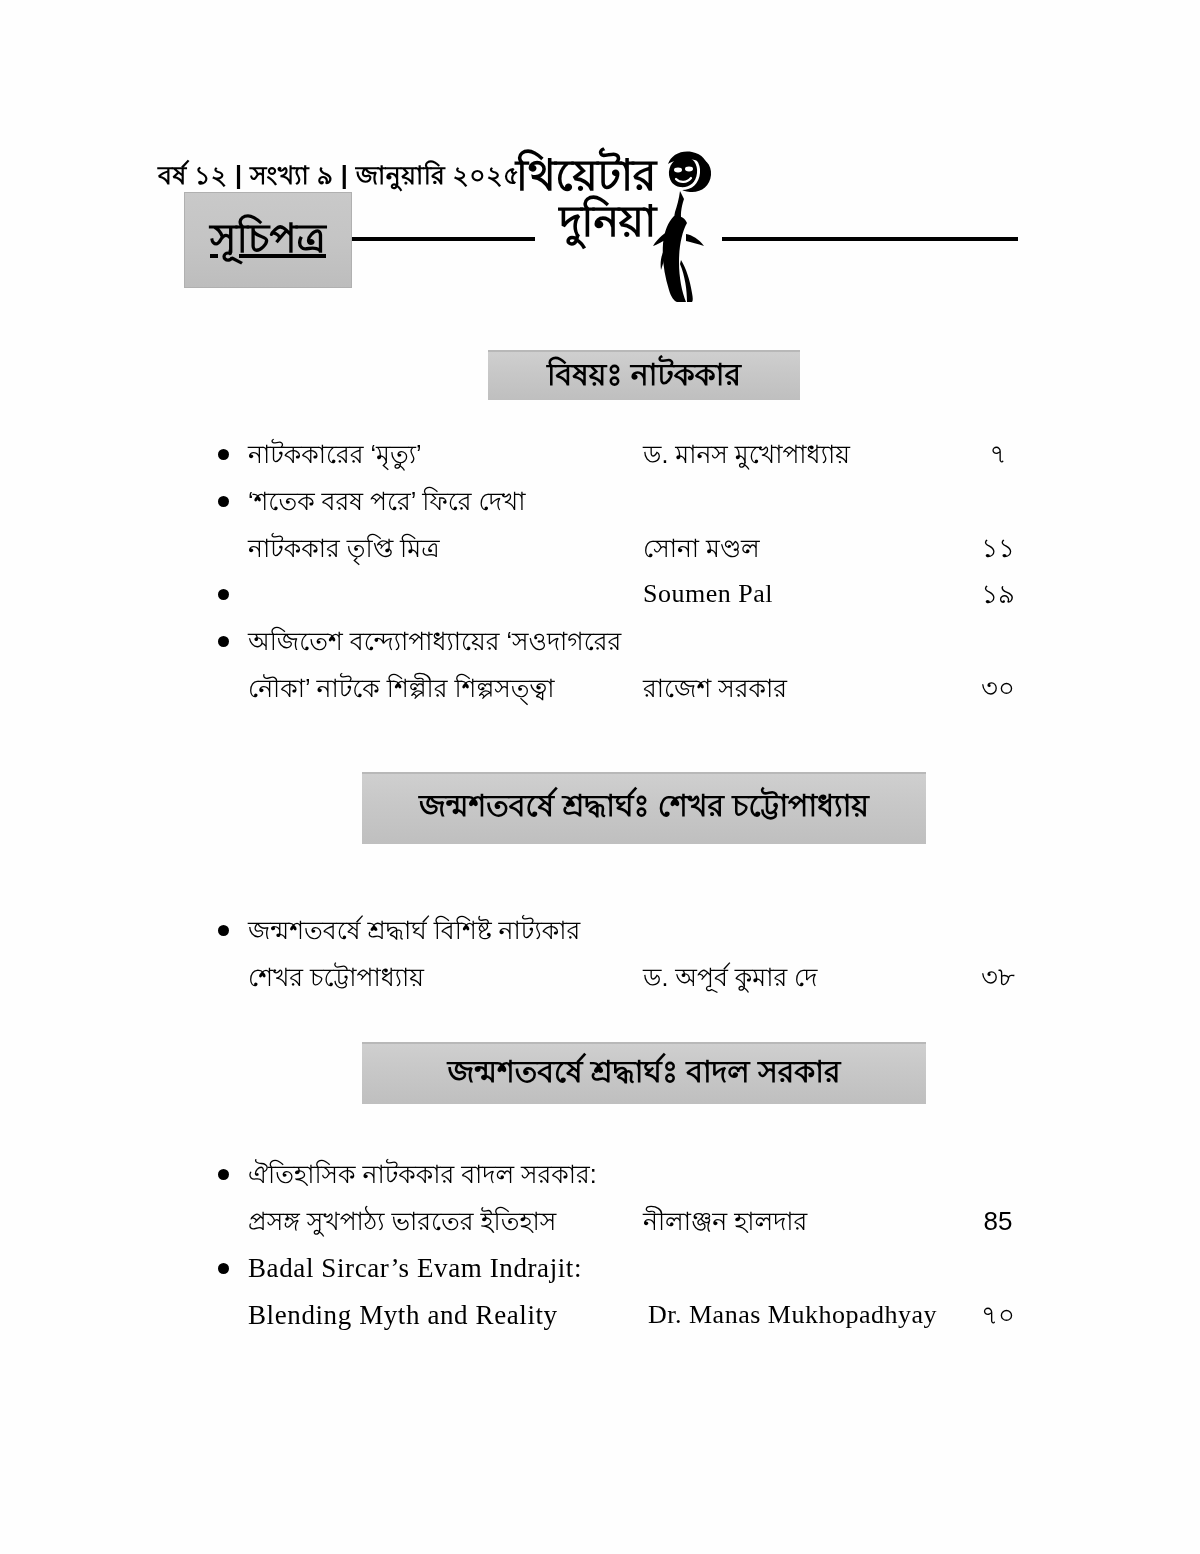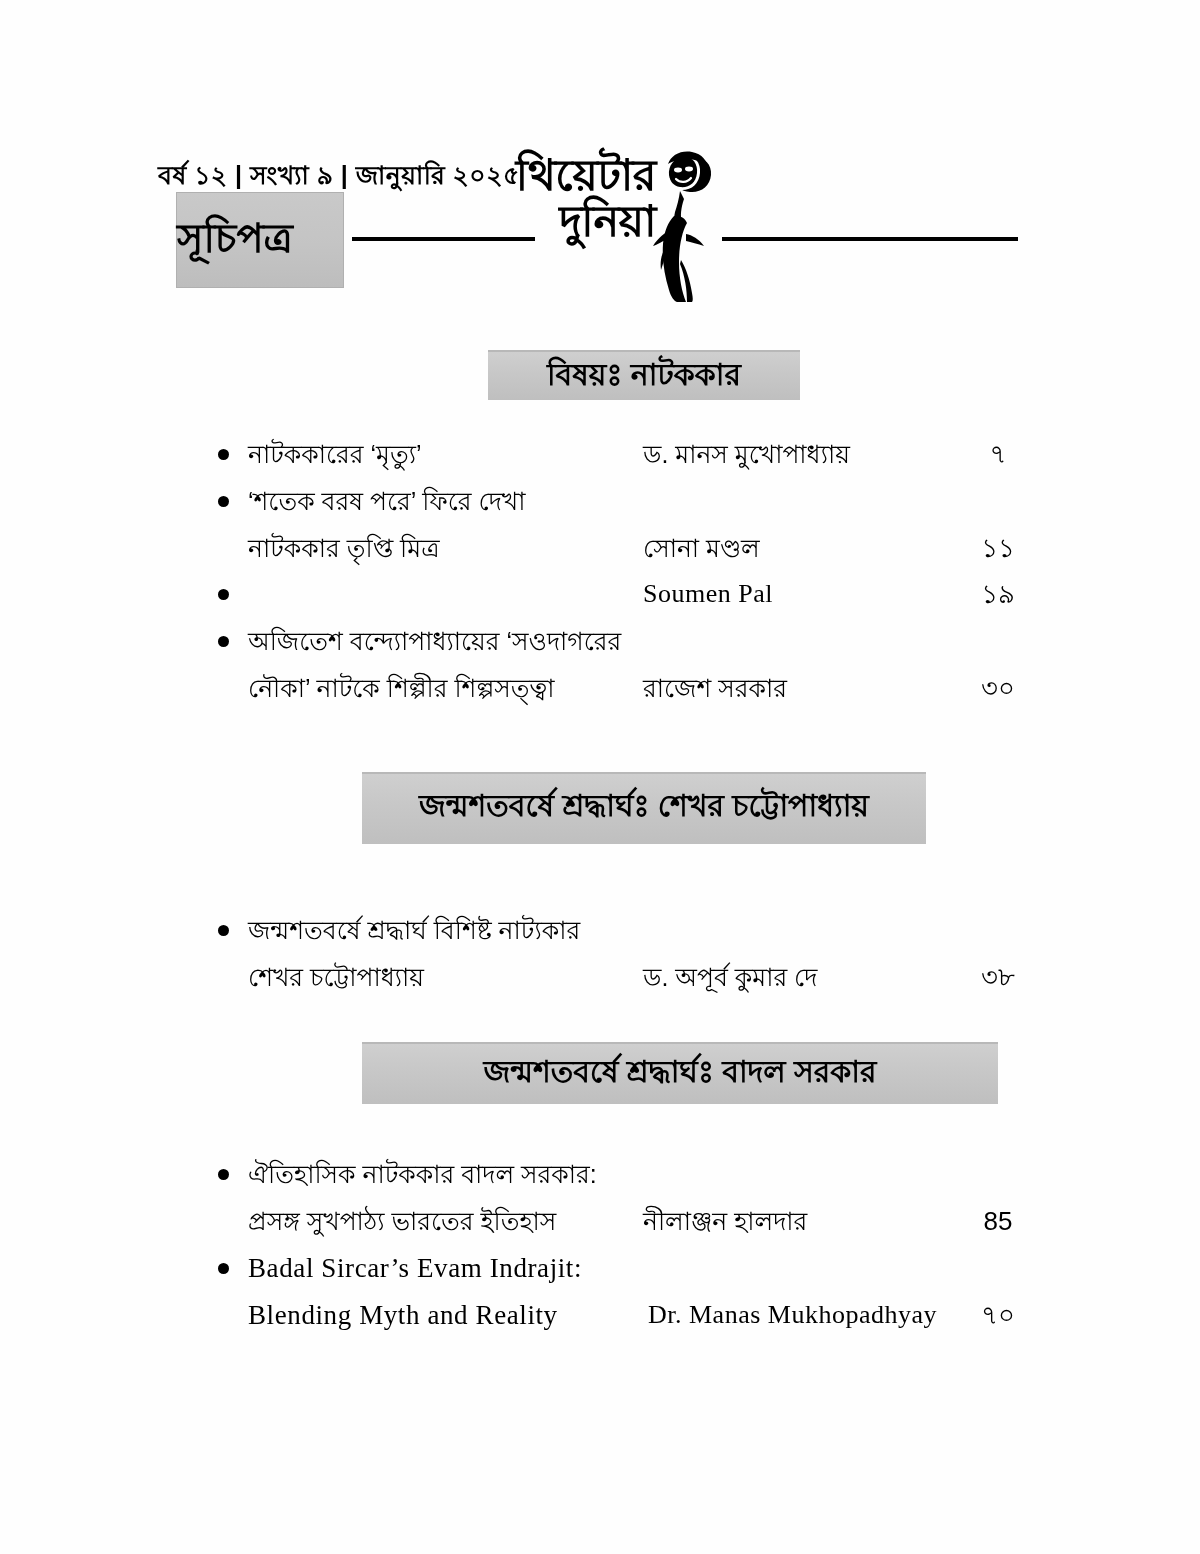--- a/index.html
+++ b/index.html
@@ -36,30 +36,31 @@
     top: 156px;
     font-size: 25px;
     font-weight: 700;
     letter-spacing: 0.5px;
     white-space: nowrap;
     font-family: "Liberation Sans", "DejaVu Sans", sans-serif;
   }
 
   .suchipatra-box {
     position: absolute;
-    left: 176px;
+    left: 184px;
     top: 192px;
     width: 168px;
     height: 96px;
     background: linear-gradient(180deg, #c9c9c9 0%, #c4c4c4 55%, #bdbdbd 100%);
     border: 1px solid #b0b0b0;
     box-sizing: border-box;
     display: flex;
     align-items: center;
-    justify-content: flex-start;
+    justify-content: center;
+    text-decoration: underline;
   }
   .suchipatra-box span {
     font-size: 40px;
     font-weight: 700;
     line-height: 1;
     font-family: "Liberation Sans", "DejaVu Sans", sans-serif;
     transform: translateY(-2px);
   }
 
   .rule-left {
@@ -133,21 +134,21 @@
     color: #000;
     line-height: 1;
   }
 
   #banner-1 { left: 444px; top: 350px; width: 312px; height: 50px; }
   #banner-1 span { font-size: 30px; transform: translateY(-1px); }
 
   #banner-2 { left: 318px; top: 772px; width: 564px; height: 72px; }
   #banner-2 span { font-size: 30px; transform: translateY(-3px); }
 
-  #banner-3 { left: 318px; top: 1042px; width: 636px; height: 62px; }
+  #banner-3 { left: 318px; top: 1042px; width: 564px; height: 62px; }
   #banner-3 span { font-size: 30px; transform: translateY(-2px); }
 
   
   .toc-entry {
     position: absolute;
     left: 218px;
     width: 810px;
   }
   .toc-line {
     position: relative;

